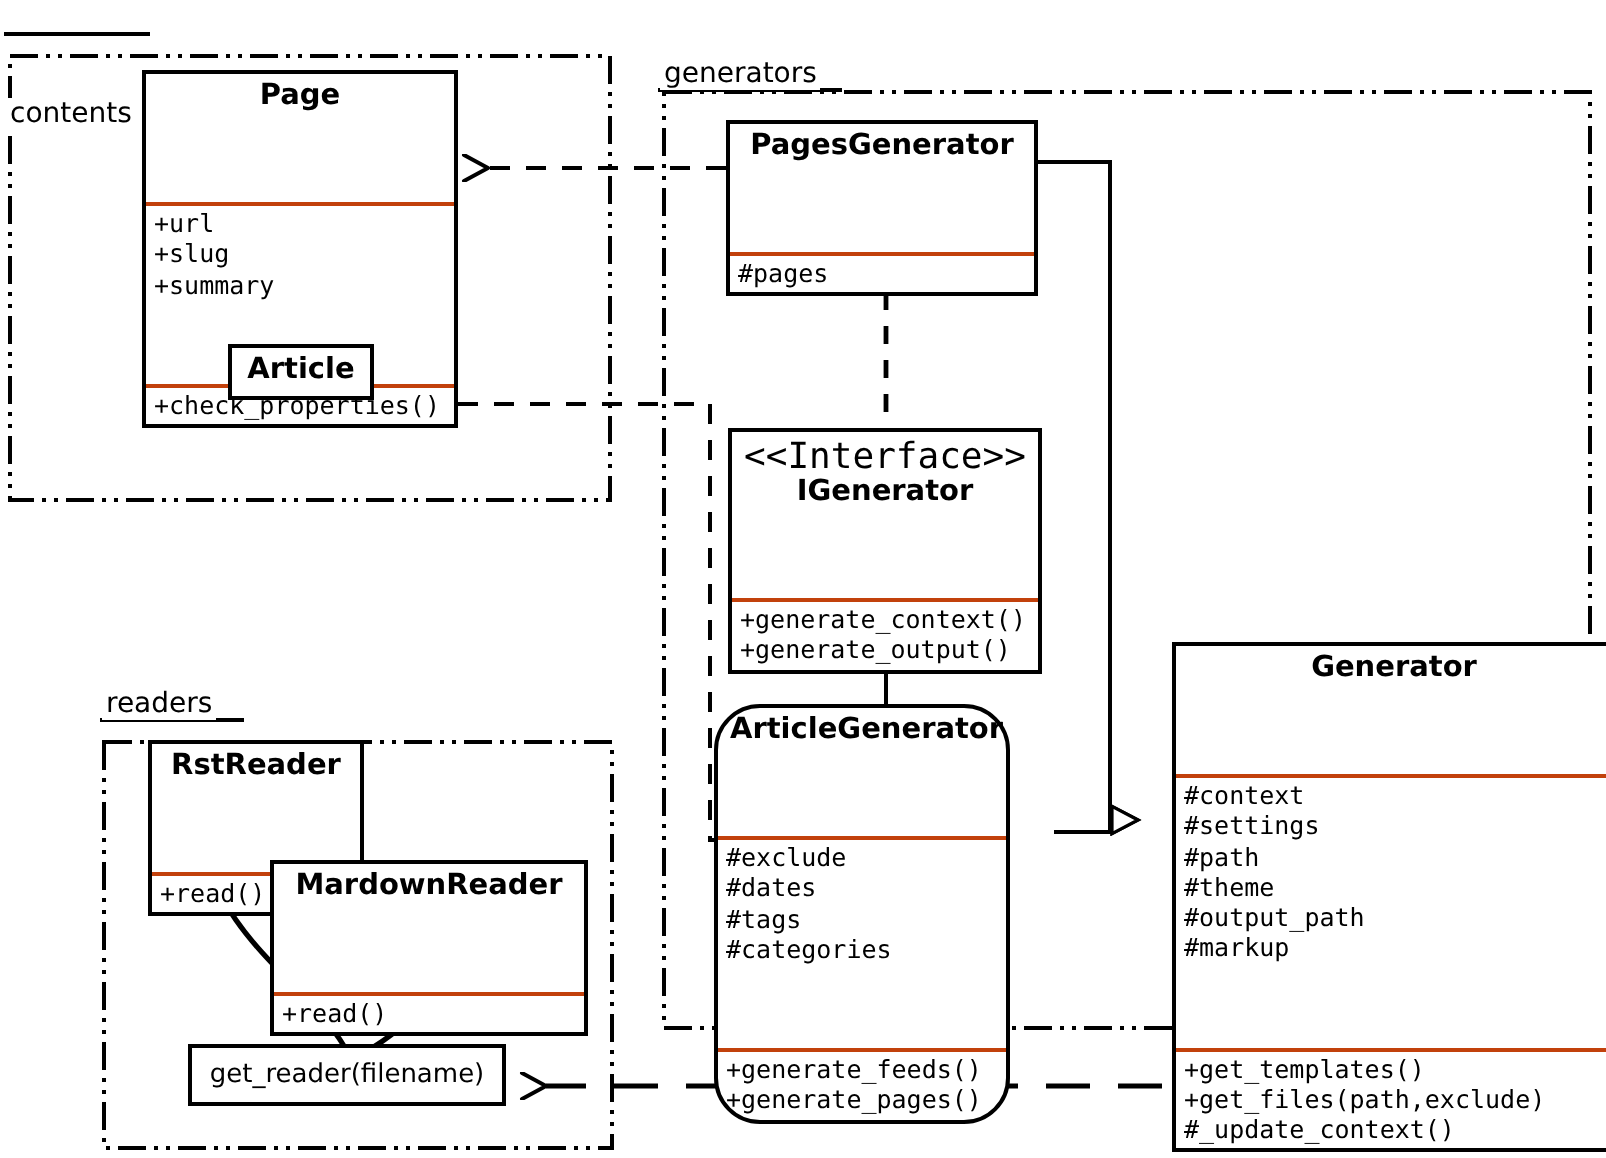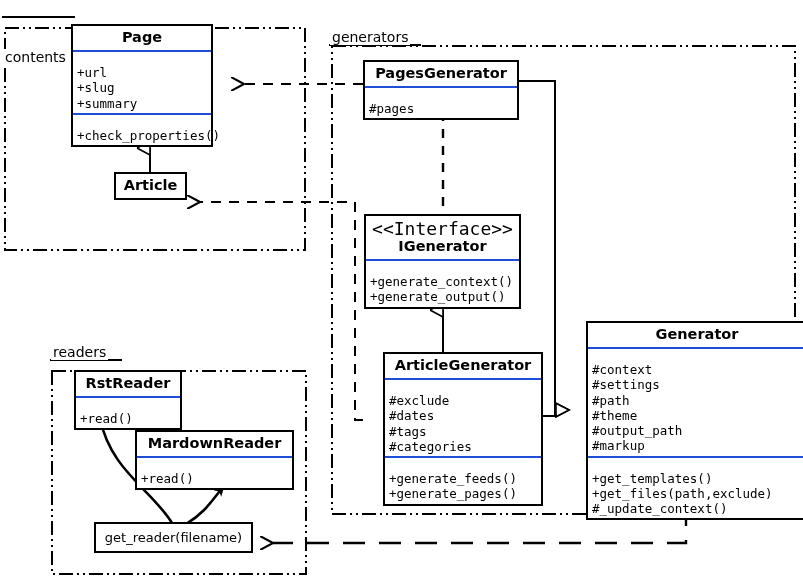--- a/index.html
+++ b/index.html
@@ -46,22 +46,23 @@
     text-align: center;
     font-weight: normal;
     font-size: 18px;
     font-family: "DejaVu Sans Mono", monospace;
     padding: 3px 6px 0 6px;
     line-height: 1.1;
     color: #000;
   }
   .uml-stereo + .uml-name { padding-top: 0px; }
   .uml-compartment {
-    border-top: 2px solid #1d4ed8;
-    padding: 13px 0 2px 0;
+    border-top: 2px solid #c2410c;
+    padding: 1px 0 2px 0;
+    margin-top: 40px;
   }
   .uml-item {
     font-family: "DejaVu Sans Mono", monospace;
     font-size: 12.5px;
     line-height: 1.22;
     padding: 0 3px 0 4px;
     color: #000;
     white-space: nowrap;
   }
   .uml-plain {
@@ -148,21 +149,21 @@
     <path d="M 172 523 C 152 490 110 470 100 418" stroke="#000000" stroke-width="2.6" fill="none" marker-end="url(#solidArrow)"></path>
 
     
     <path d="M 186 524 C 206 512 212 500 224 486" stroke="#000000" stroke-width="2.6" fill="none" marker-end="url(#solidArrow)"></path>
   </svg>
 
   <div class="pkg-label" style="left:3px; top:1px;margin-top:48px;">contents</div>
   <div class="pkg-label" style="left:330px; top:29px;">generators</div>
   <div class="pkg-label" style="left:51px; top:344px;">readers</div>
 
-  <div class="uml-class" style="left:71px; top:24px; width:142px;">
+  <div class="uml-class" style="left:71px; top:35px; width:158px;">
     <div class="uml-name">Page</div>
     <div class="uml-compartment">
       <div class="uml-item">+url</div>
       <div class="uml-item">+slug</div>
       <div class="uml-item">+summary</div>
     </div>
     <div class="uml-compartment">
       <div class="uml-item">+check_properties()</div>
     </div>
   </div>
@@ -180,21 +181,21 @@
 
   <div class="uml-class" style="left:364px; top:214px; width:157px;">
     <div class="uml-stereo">&lt;&lt;Interface&gt;&gt;</div>
     <div class="uml-name">IGenerator</div>
     <div class="uml-compartment">
       <div class="uml-item">+generate_context()</div>
       <div class="uml-item">+generate_output()</div>
     </div>
   </div>
 
-  <div class="uml-class" style="left:383px; top:352px; width:160px;">
+  <div class="uml-class" style="left:357px; top:352px; width:148px;border-radius:23px;">
     <div class="uml-name">ArticleGenerator</div>
     <div class="uml-compartment">
       <div class="uml-item">#exclude</div>
       <div class="uml-item">#dates</div>
       <div class="uml-item">#tags</div>
       <div class="uml-item">#categories</div>
     </div>
     <div class="uml-compartment">
       <div class="uml-item">+generate_feeds()</div>
       <div class="uml-item">+generate_pages()</div>

